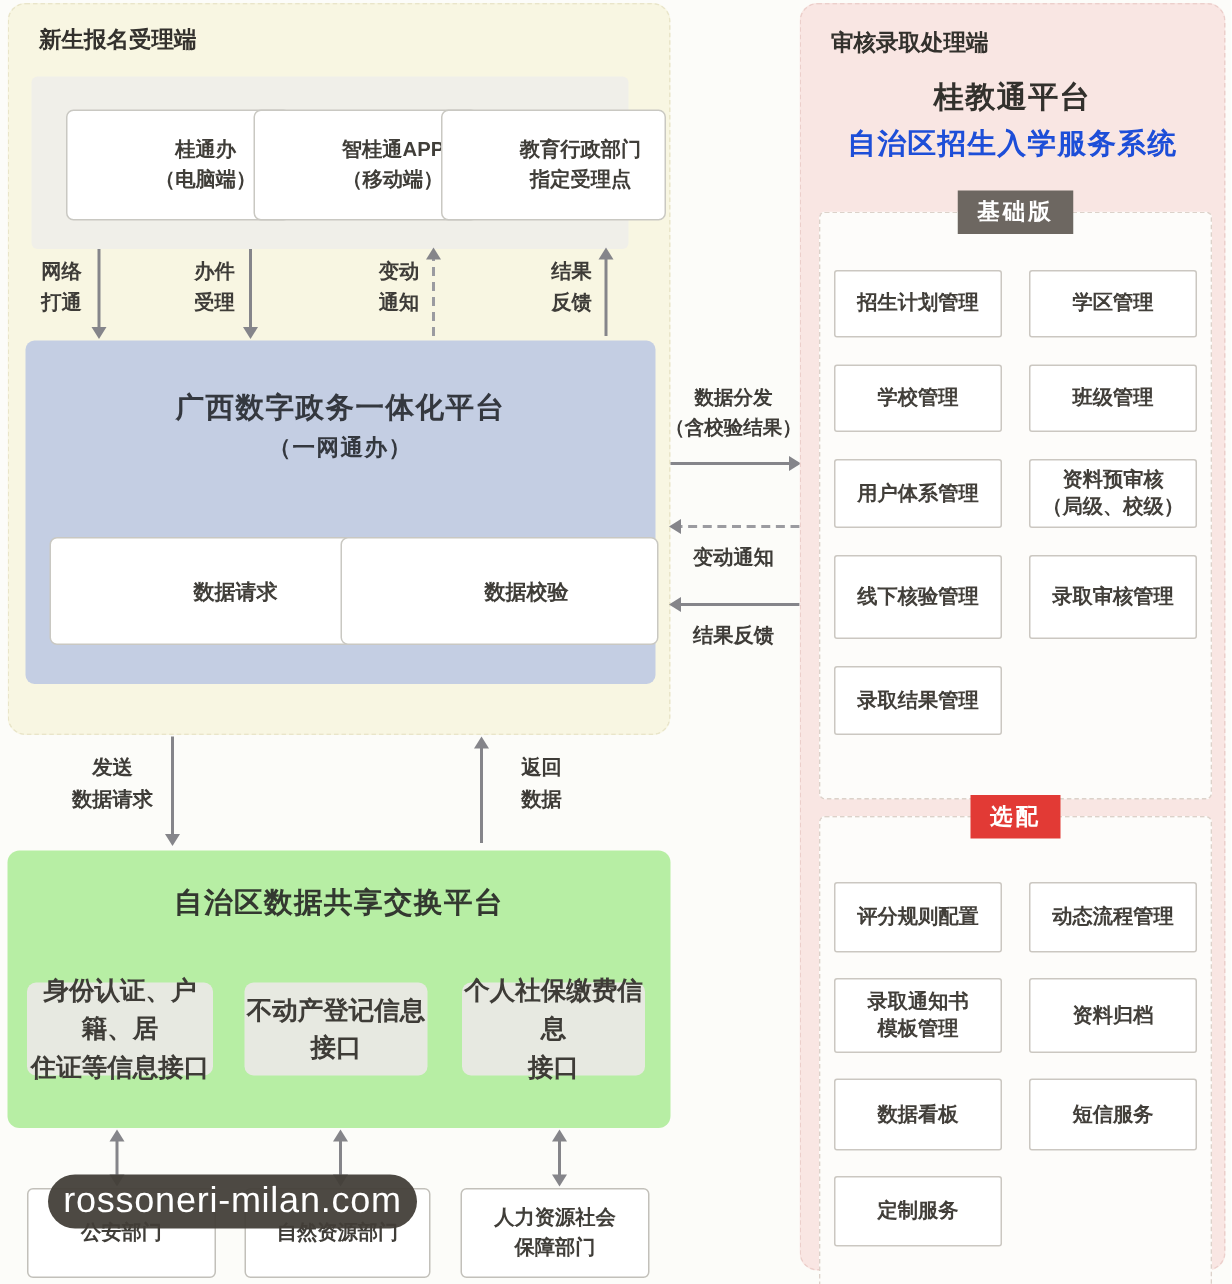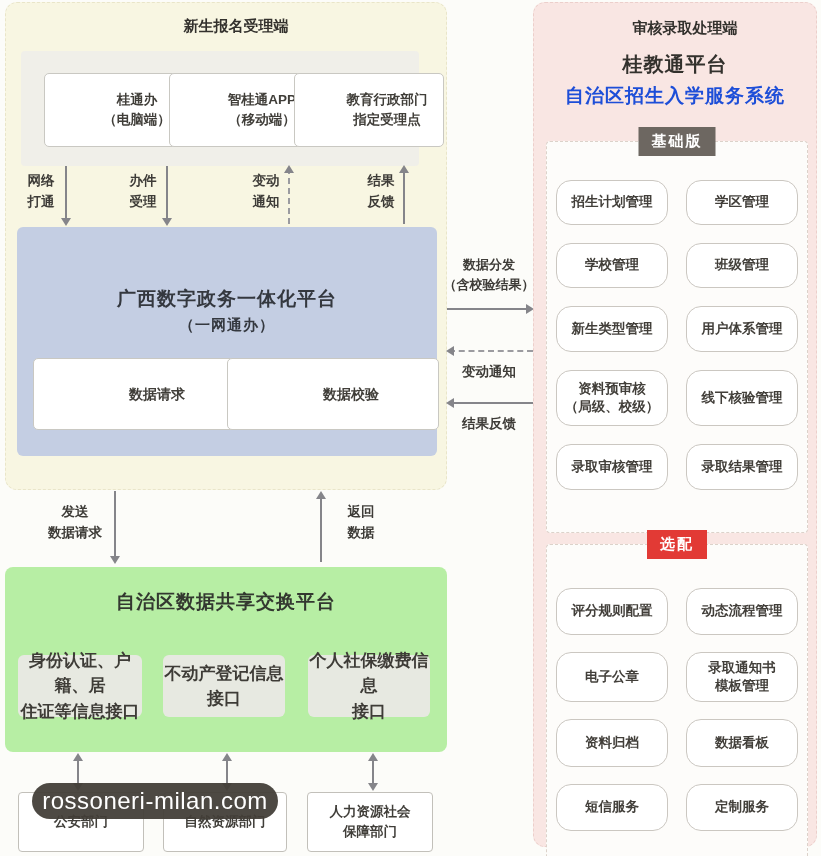--- a/index.html
+++ b/index.html
@@ -3,36 +3,36 @@
 <meta charset="utf-8">
 <style>
   html,body{margin:0;padding:0;background:#ffffff;}
   .canvas{
     position:relative;width:821px;height:856px;overflow:hidden;
     background:#fcfcf9;
     font-family:"Liberation Sans","DejaVu Sans",sans-serif;
     color:#3c3a36;
   }
   .panel{position:absolute;box-sizing:border-box;}
-  .panel-title{position:absolute;left:0;right:0;text-align:center;font-size:15px;font-weight:700;color:#33312d;padding-left:20px;}
+  .panel-title{position:absolute;left:0;right:0;font-size:15px;font-weight:700;color:#33312d;padding-left:20px;}
   .big-title{position:absolute;left:0;right:0;text-align:center;font-weight:700;letter-spacing:1px;}
 
   
   .yellow{left:5px;top:2px;width:442px;height:488px;background:#f8f6e2;border:1px dashed #e9e5c9;border-radius:12px;}
   .gray-wrap{position:absolute;left:15px;top:48px;width:398px;height:115px;background:#f0efe9;border-radius:4px;}
   .wbox{
     position:absolute;background:#ffffff;border:1px solid #c9c8c2;border-radius:5px;
     display:flex;align-items:center;justify-content:center;text-align:center;
     font-size:13.5px;font-weight:600;color:#403e39;line-height:1.5;white-space:pre-line;padding-left:36px;
   }
   .chan{top:22px;width:112px;height:72px;}
 
   
   .blue{left:17px;top:227px;width:420px;height:229px;background:#c4cee3;border-radius:6px;}
-  .blue .big-title{top:32px;font-size:19px;color:#34383f;margin-top:27px;}
+  .blue .big-title{top:32px;font-size:19px;color:#34383f;}
   .blue .sub-title{top:62px;font-size:15px;color:#34383f;}
   .bmod{top:131px;width:174px;height:70px;font-size:14px;}
 
   
   .green{left:5px;top:567px;width:442px;height:185px;background:#b7eea4;border-radius:8px;}
   .green .big-title{top:22px;font-size:19px;color:#333830;}
   .gbox{
     position:absolute;top:88px;height:62px;background:#e7e9e1;border-radius:6px;
     display:flex;align-items:center;justify-content:center;text-align:center;
     font-size:17px;font-weight:700;color:#3e3c37;line-height:1.5;white-space:pre-line;
@@ -49,21 +49,21 @@
   .pink{left:533px;top:2px;width:284px;height:845px;background:#f9e6e3;border:1px dashed #eccfcb;border-radius:12px;}
   .pink .plat1{top:48px;font-size:20px;color:#33312d;}
   .pink .plat2{top:80px;font-size:19px;color:#1d4ed8;}
   .section{
     position:absolute;left:12px;width:260px;background:#fdfcfa;border:1px dashed #dcd2ca;border-radius:4px;
     display:grid;grid-template-columns:112px 112px;column-gap:18px;justify-content:center;align-content:start;
   }
   .section.base{top:138px;height:352px;padding-top:38px;grid-template-rows:45px 45px 46px 56px 46px;row-gap:18px;}
   .section.optional{top:541px;height:297px;padding-top:43px;grid-template-rows:47px 50px 48px 47px;row-gap:17px;}
   .mbox{
-    background:#ffffff;border:1px solid #cbc7c1;border-radius:15px;
+    background:#ffffff;border:1px solid #cbc7c1;border-radius:2px;
     display:flex;align-items:center;justify-content:center;text-align:center;
     font-size:13.5px;font-weight:600;color:#423f3a;line-height:1.35;white-space:pre-line;
   }
   .badge{
     position:absolute;top:-15px;left:50%;transform:translateX(-50%);
     padding:5px 13px;font-size:15px;font-weight:700;color:#ffffff;letter-spacing:2px;
   }
   .badge.dark{background:#6d6761;}
   .badge.red{background:#e23a35;}
 
@@ -171,34 +171,32 @@
     <div class="panel-title" style="top:16px">审核录取处理端</div>
     <div class="big-title plat1">桂教通平台</div>
     <div class="big-title plat2">自治区招生入学服务系统</div>
 
     <div class="section base">
       <div class="badge dark">基础版</div>
       <div class="mbox">招生计划管理</div>
       <div class="mbox">学区管理</div>
       <div class="mbox">学校管理</div>
       <div class="mbox">班级管理</div>
-      <div class="mbox">新生类型管理</div>
       <div class="mbox">用户体系管理</div>
       <div class="mbox">资料预审核
 （局级、校级）</div>
       <div class="mbox">线下核验管理</div>
       <div class="mbox">录取审核管理</div>
       <div class="mbox">录取结果管理</div>
     </div>
 
     <div class="section optional">
       <div class="badge red">选配</div>
       <div class="mbox">评分规则配置</div>
       <div class="mbox">动态流程管理</div>
-      <div class="mbox">电子公章</div>
       <div class="mbox">录取通知书
 模板管理</div>
       <div class="mbox">资料归档</div>
       <div class="mbox">数据看板</div>
       <div class="mbox">短信服务</div>
       <div class="mbox">定制服务</div>
     </div>
   </section>
 
 </div>

